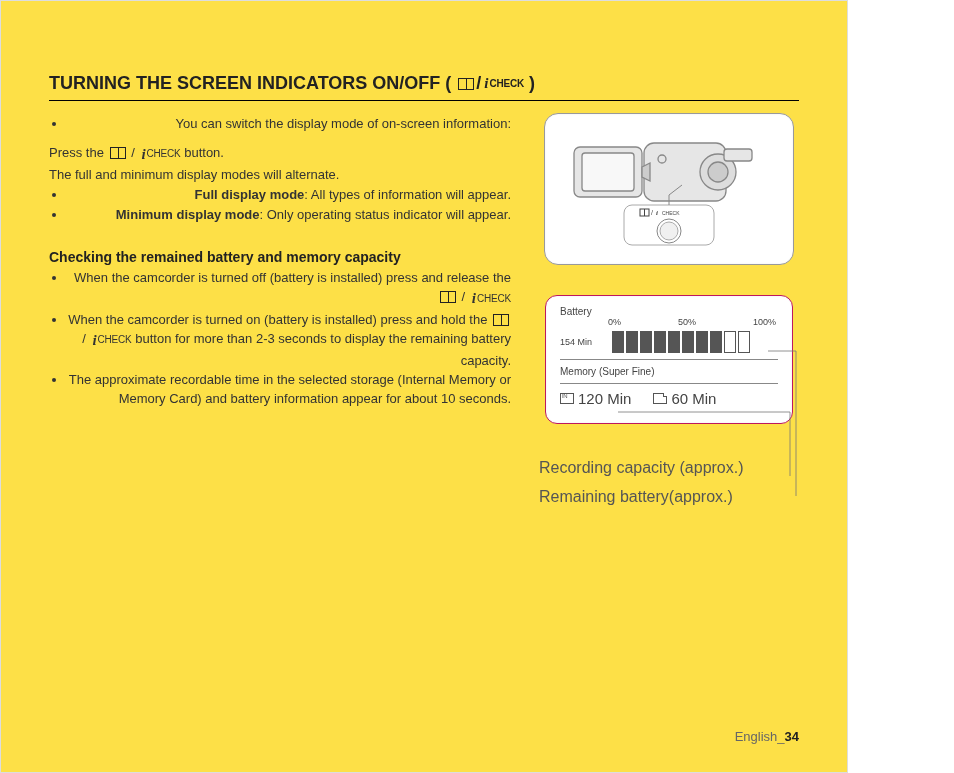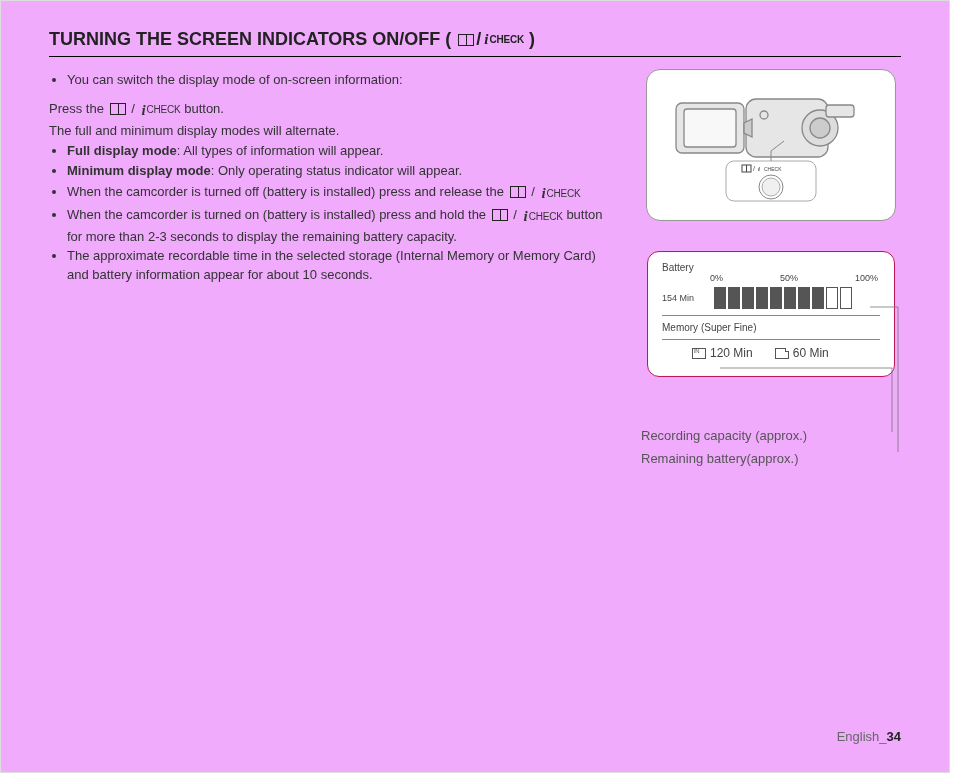--- a/index.html
+++ b/index.html
@@ -3,27 +3,27 @@
 <meta charset="utf-8">
 <style>
   body {
     margin: 0;
     padding: 0;
     font-family: Arial, Helvetica, sans-serif;
     background: #fff;
     color: #333;
   }
   .page {
-    width: 950px;
+    width: 848px;
     height: 773px;
     box-sizing: border-box;
-    padding: 28px 48px 36px 48px;
+    padding: 72px 48px 36px 48px;
     border: 1px solid #ddd;
     position: relative;
-    background: #f0abfc;
+    background: #fde047;
   }
   .title-row {
     display: flex;
     align-items: center;
     font-size: 18px;
     font-weight: bold;
     color: #222;
     margin-bottom: 6px;
   }
   .title-left { white-space: pre; }
@@ -73,21 +73,21 @@
   .left-col { flex: 1; font-size: 13px; color: #333; line-height: 1.45; }
   .right-col { width: 260px; flex-shrink: 0; }
 
   .subhead {
     font-weight: bold;
     font-size: 14px;
     color: #222;
     margin: 0 0 2px 0;
   }
   .subhead.mt { margin-top: 22px; }
-  ul.b { list-style: disc; margin: 2px 0 0 0; padding-left: 18px; }
+  ul.b { list-style: disc; margin: 2px 0 0 0; padding-left: 18px; text-align: right; }
   ul.b li { margin: 1px 0; }
   .inline-icon { display: inline-flex; align-items: center; vertical-align: -2px; }
   .para { margin: 10px 0 0 0; }
 
   
   .cam-box {
     width: 248px;
     height: 150px;
     border: 1px solid #999;
     border-radius: 14px;
@@ -128,25 +128,24 @@
     height: 22px;
     border: 1px solid #555;
     box-sizing: border-box;
   }
   .bar.fill { background: #555; }
   .divider { border: none; border-top: 1px solid #888; margin: 6px 0; }
   .mem-row {
     display: flex;
     align-items: center;
     gap: 22px;
-    font-size: 12px;
+    font-size: 15px;
     color: #444;
     margin-top: 6px;
     position: relative;
-    margin-left: 30px;
   }
   .mem-item { position: relative; display: flex; align-items: center; gap: 4px; }
   .mem-ic {
     display: inline-block;
     width: 12px;
     height: 9px;
     border: 1px solid #555;
     position: relative;
   }
   .mem-ic.in::after {
@@ -163,22 +162,22 @@
     position: absolute;
     right: -1px;
     top: -1px;
     width: 3px;
     height: 3px;
     background: #fff;
     border-left: 1px solid #555;
     border-bottom: 1px solid #555;
   }
   .callouts {
-    margin-top: 47px;
-    font-size: 13px;
+    margin-top: 30px;
+    font-size: 16px;
     color: #555;
     line-height: 1.8;
   }
 
   .footer {
     position: absolute;
     right: 48px;
     bottom: 28px;
     font-size: 13px;
     color: #666;
@@ -227,20 +226,21 @@
       </div>
       <ul class="b">
         <li>
           <b>Full display mode</b><span>: All types of information will appear.</span>
         </li>
         <li>
           <b>Minimum display mode</b><span>: Only operating status indicator will appear.</span>
         </li>
       </ul>
 
+      <div class="subhead mt">Checking the remained battery and memory capacity</div>
       <ul class="b">
         <li>
           <span>When the camcorder is turned off (battery is installed) press and release the </span>
           <span class="inline-icon">
               <span class="ic-rect"></span>
             </span>
           <span> / </span>
           <span class="inline-icon">
               <span class="ic-i">i</span>
               <span class="ic-check">CHECK</span>

